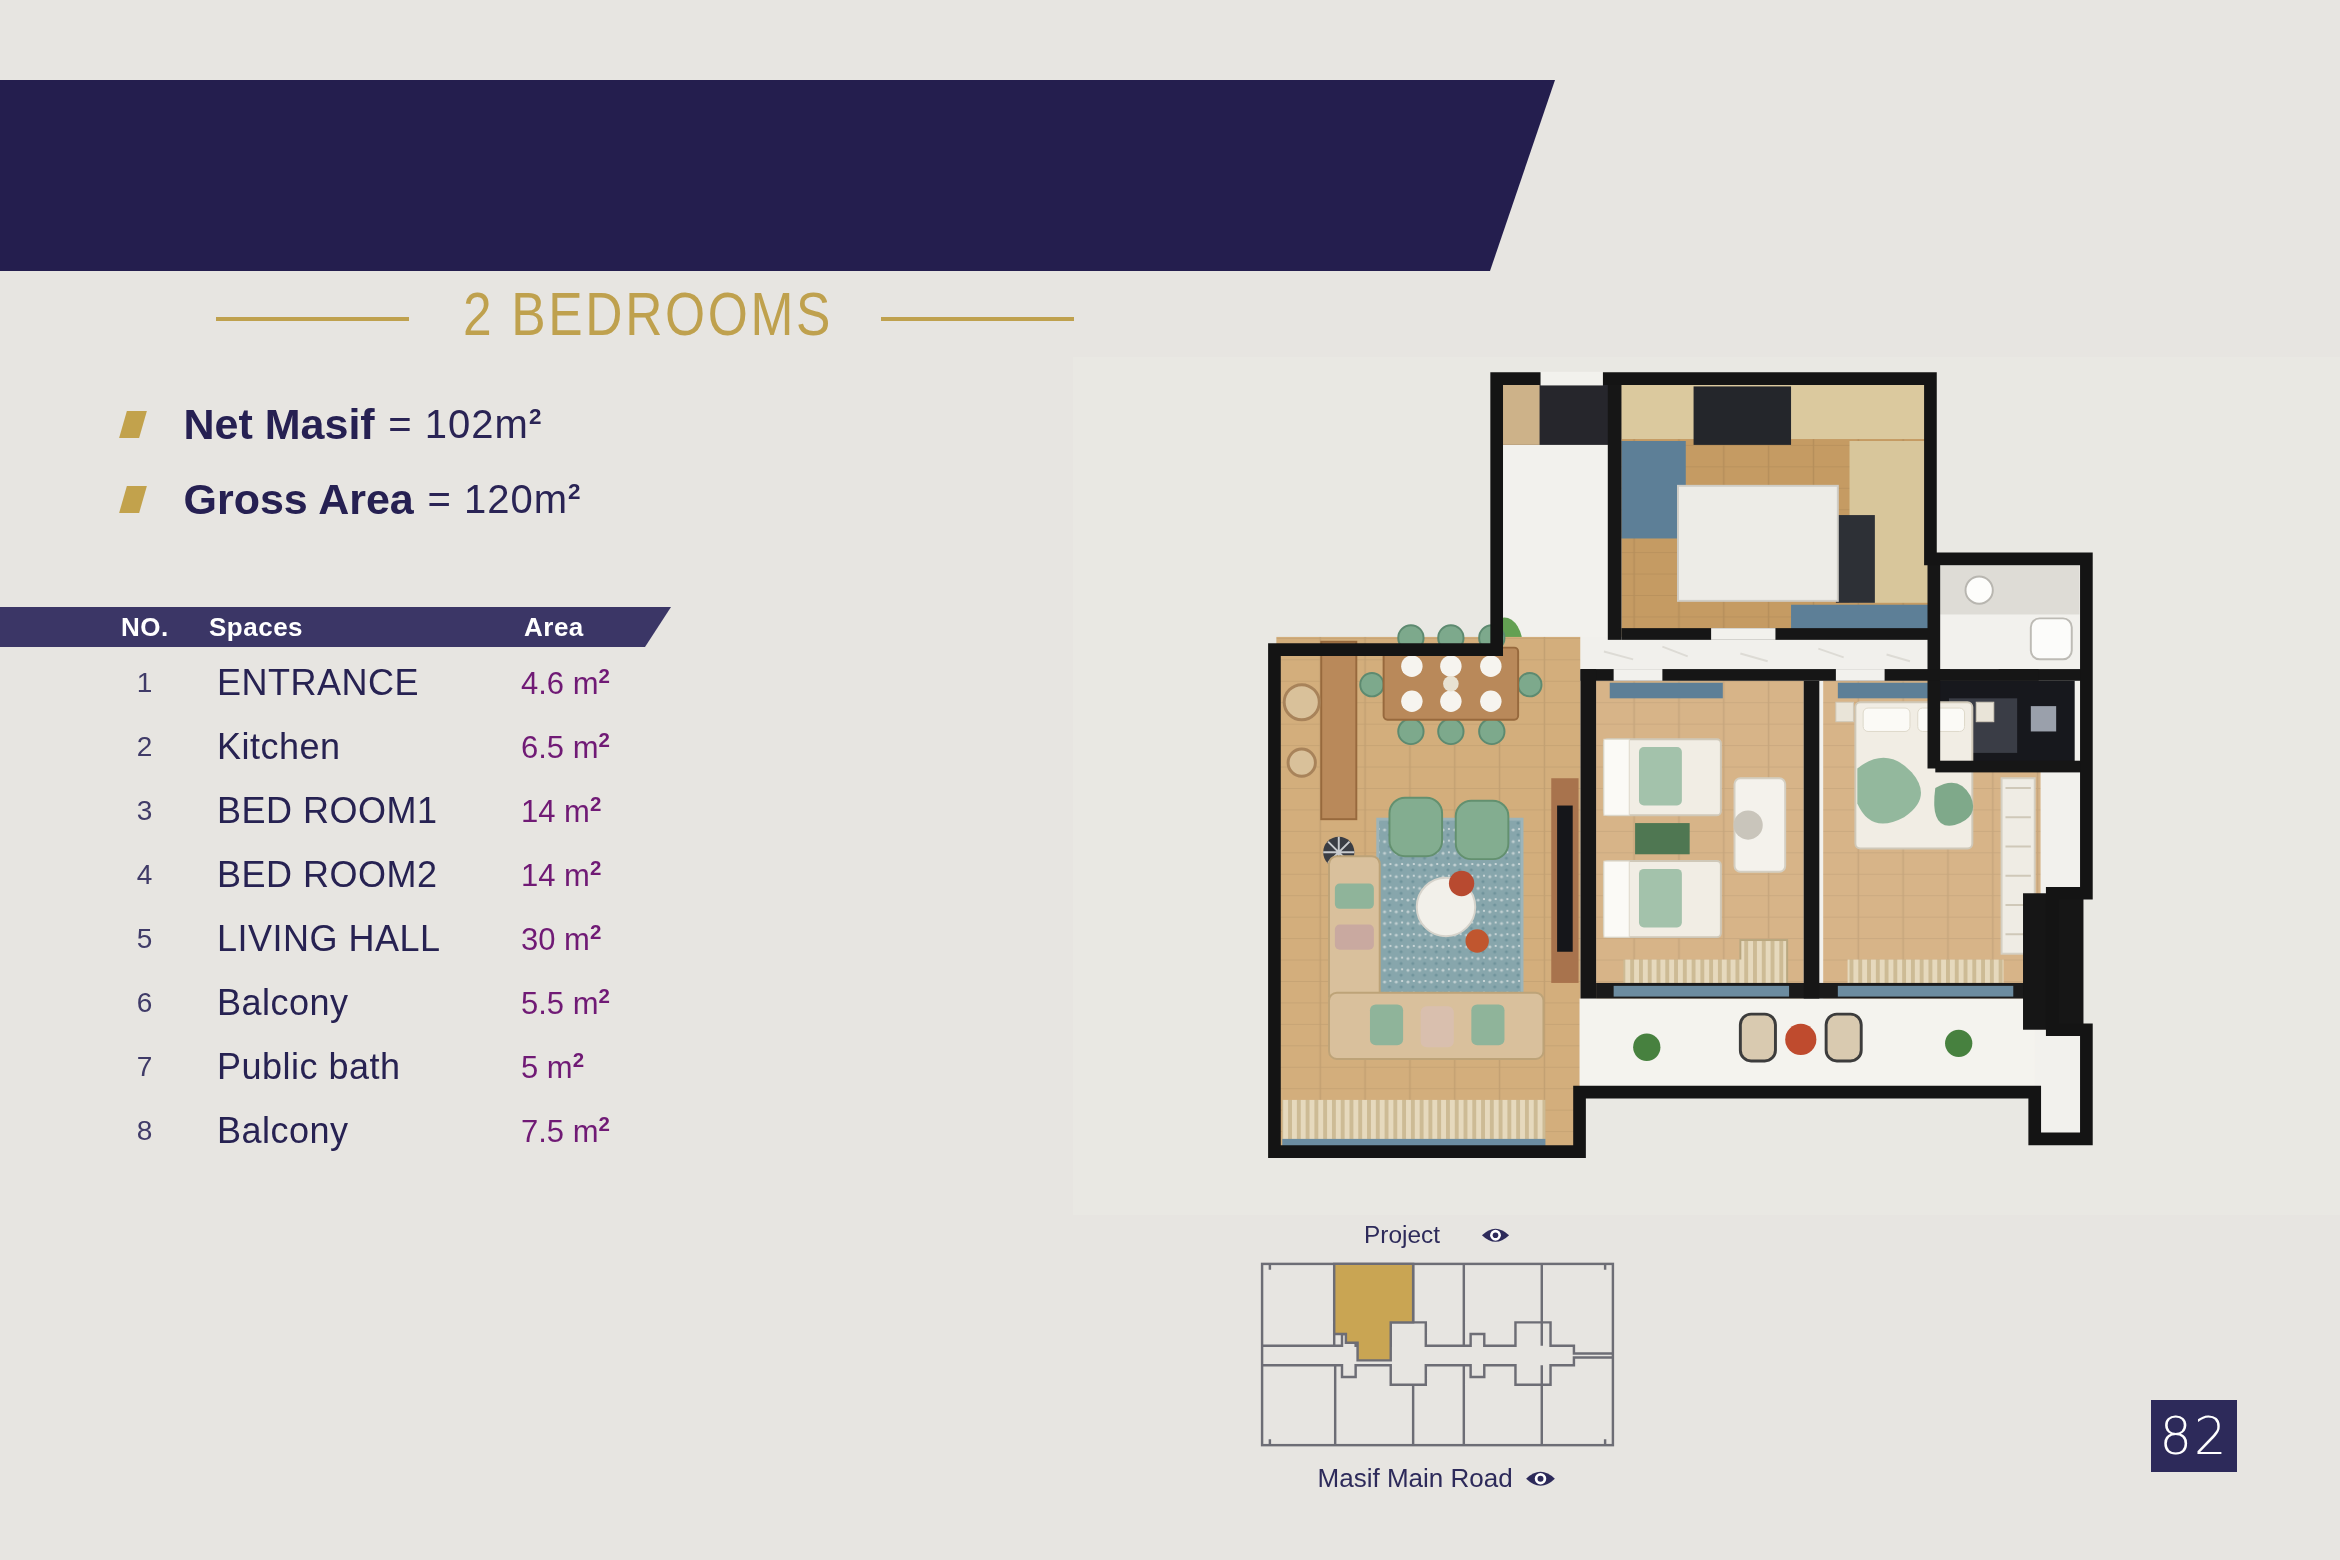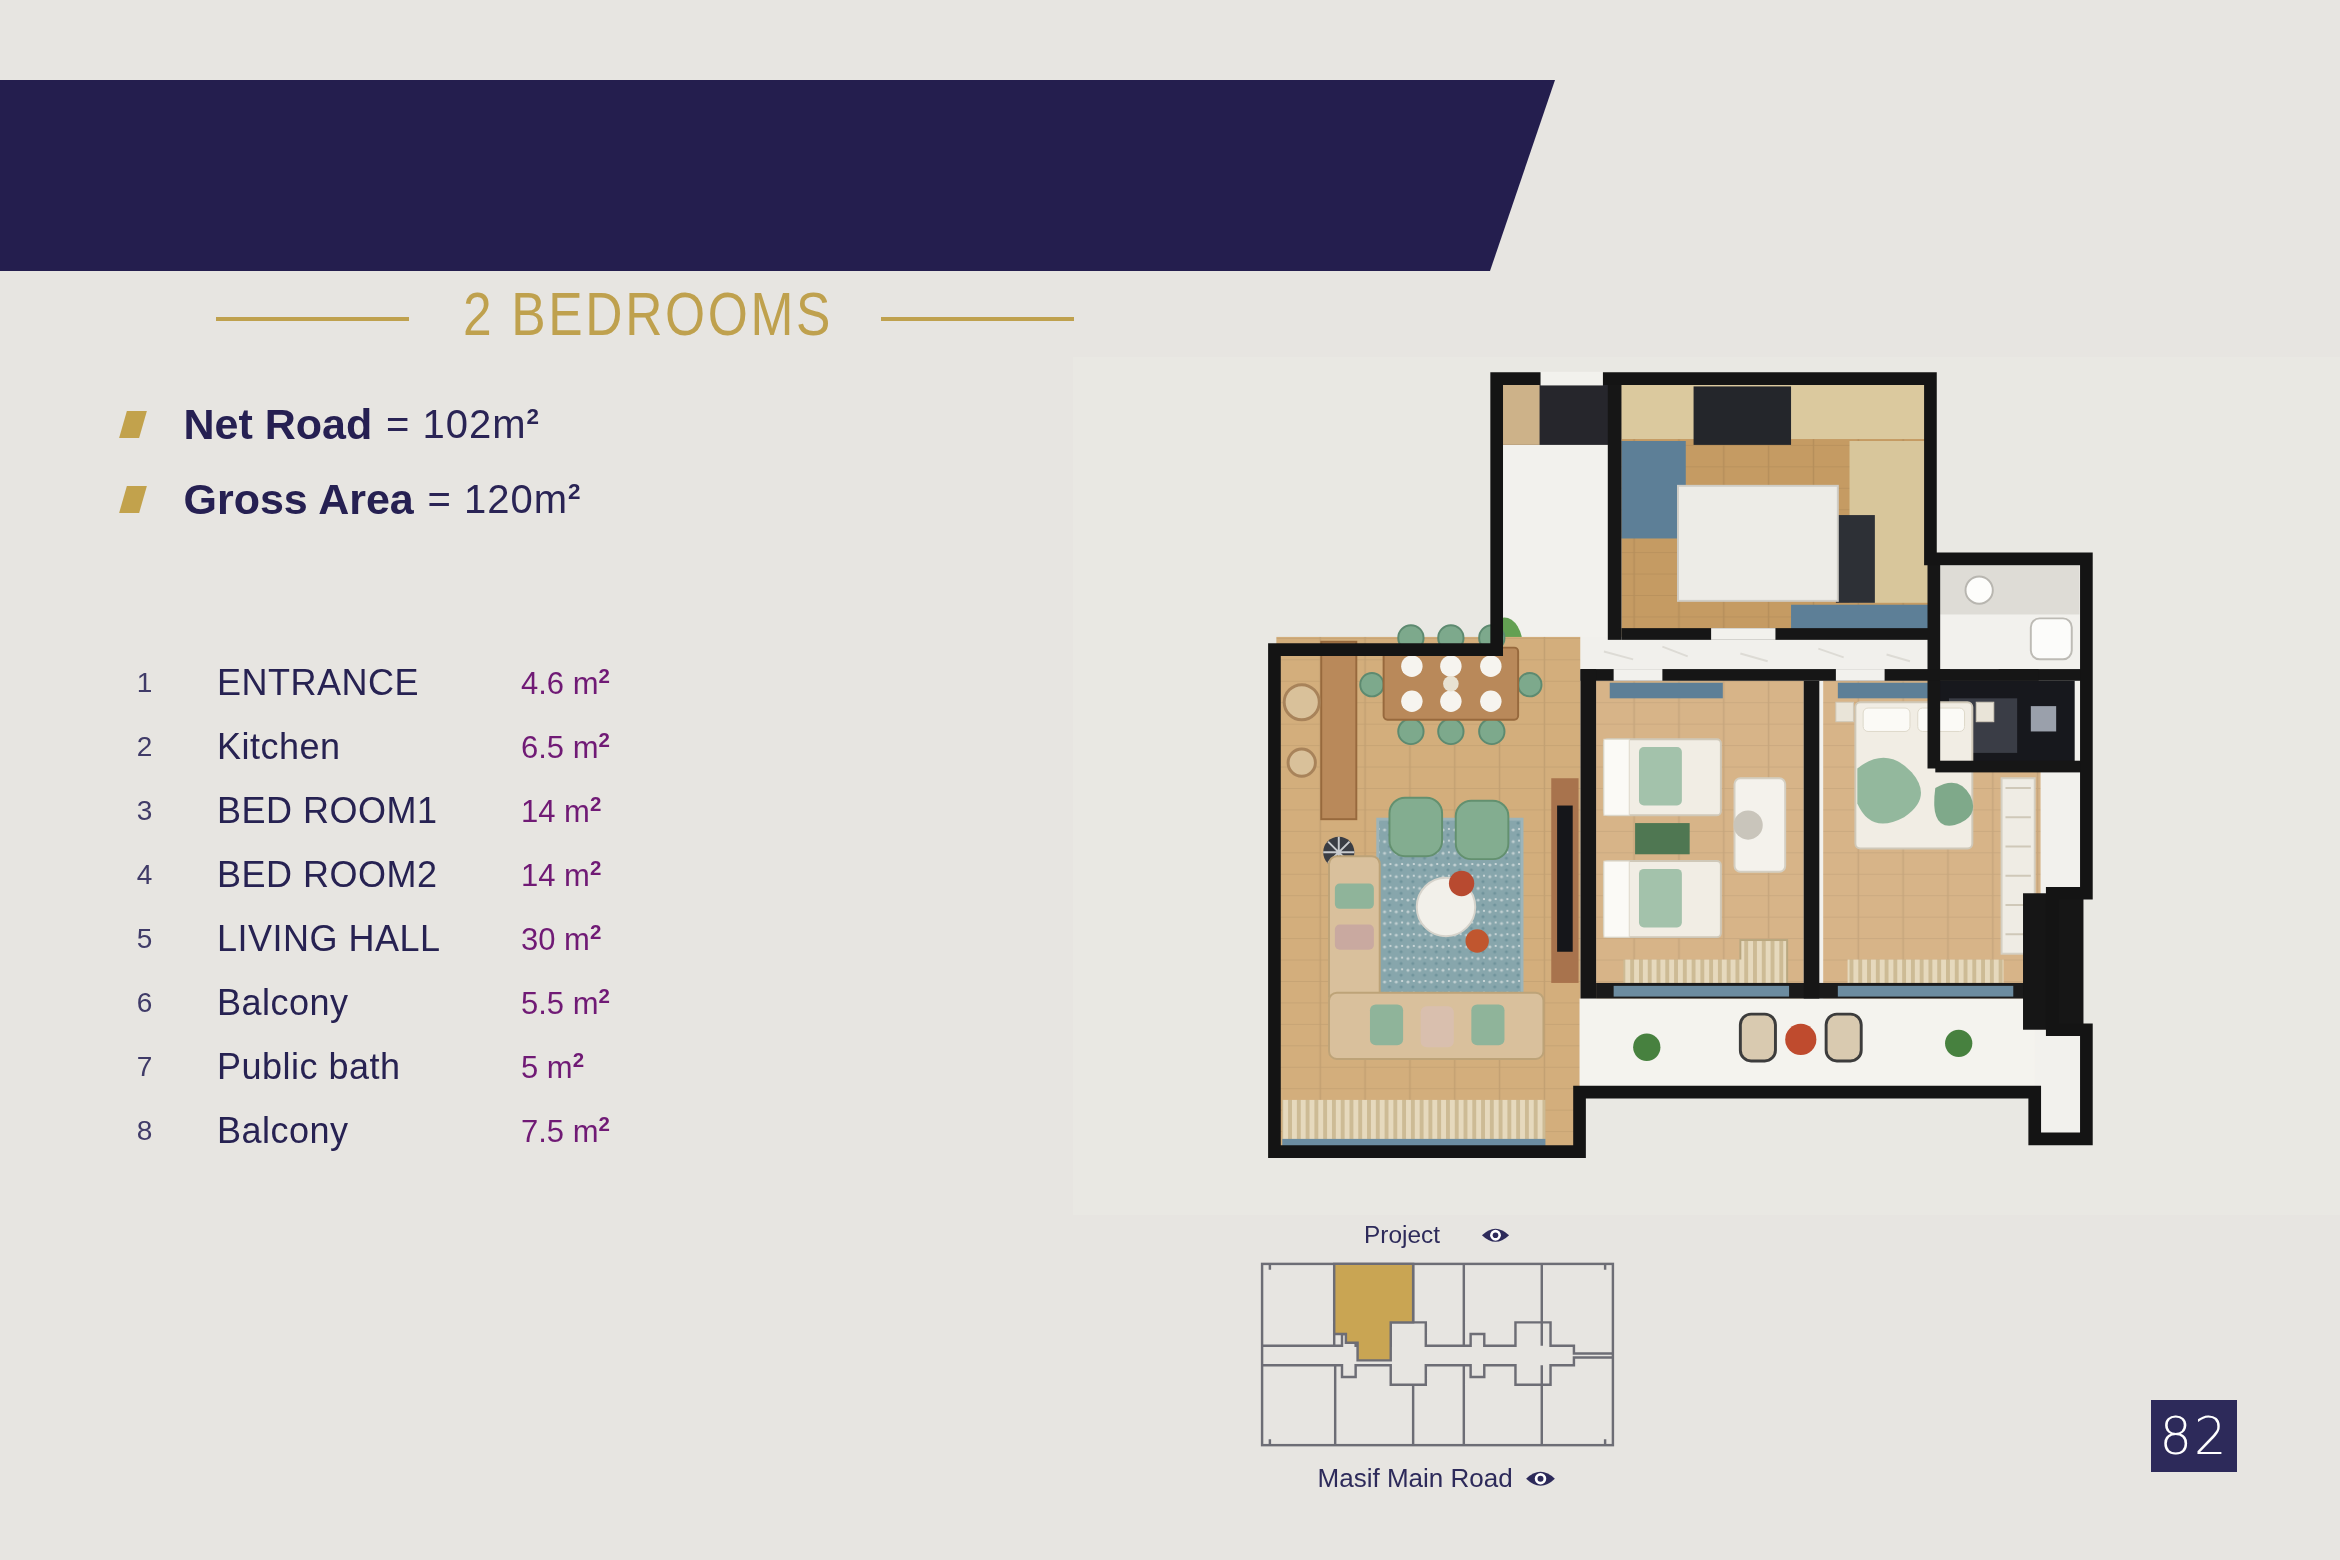--- a/index.html
+++ b/index.html
@@ -70,29 +70,34 @@
 <div class="page">
 
   <div class="abs banner"></div>
 
   <div class="abs sub-line" style="left:216px;"></div>
   <div class="abs subtitle">2 BEDROOMS</div>
   <div class="abs sub-line" style="left:881px;"></div>
 
   <div class="abs area-row" style="top:398px;">
     <span class="bullet"></span>
-    <span class="area-label">Net Road</span>
+    <span class="area-label">Net Masif</span>
     <span class="area-value"><span>= 102m</span><sup>2</sup></span>
   </div>
   <div class="abs area-row" style="top:473px;">
     <span class="bullet"></span>
     <span class="area-label">Gross Area</span>
     <span class="area-value"><span>= 120m</span><sup>2</sup></span>
   </div>
 
+  <div class="abs thead">
+    <span class="th-no">NO.</span>
+    <span class="th-spaces">Spaces</span>
+    <span class="th-area">Area</span>
+  </div>
   <div class="abs tbody">
 
       <div class="trow">
         <span class="tno">1</span>
         <span class="tspace">ENTRANCE</span>
         <span class="tarea"><span>4.6 m</span><sup>2</sup></span>
       </div>
 
       <div class="trow">
         <span class="tno">2</span>

